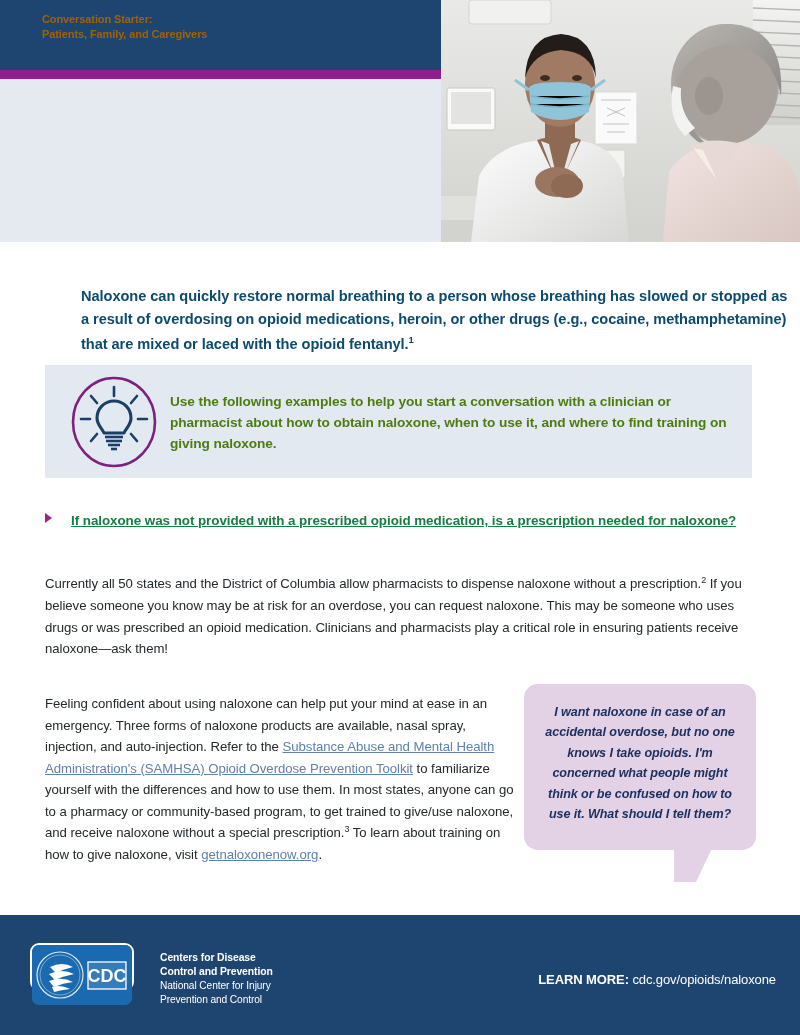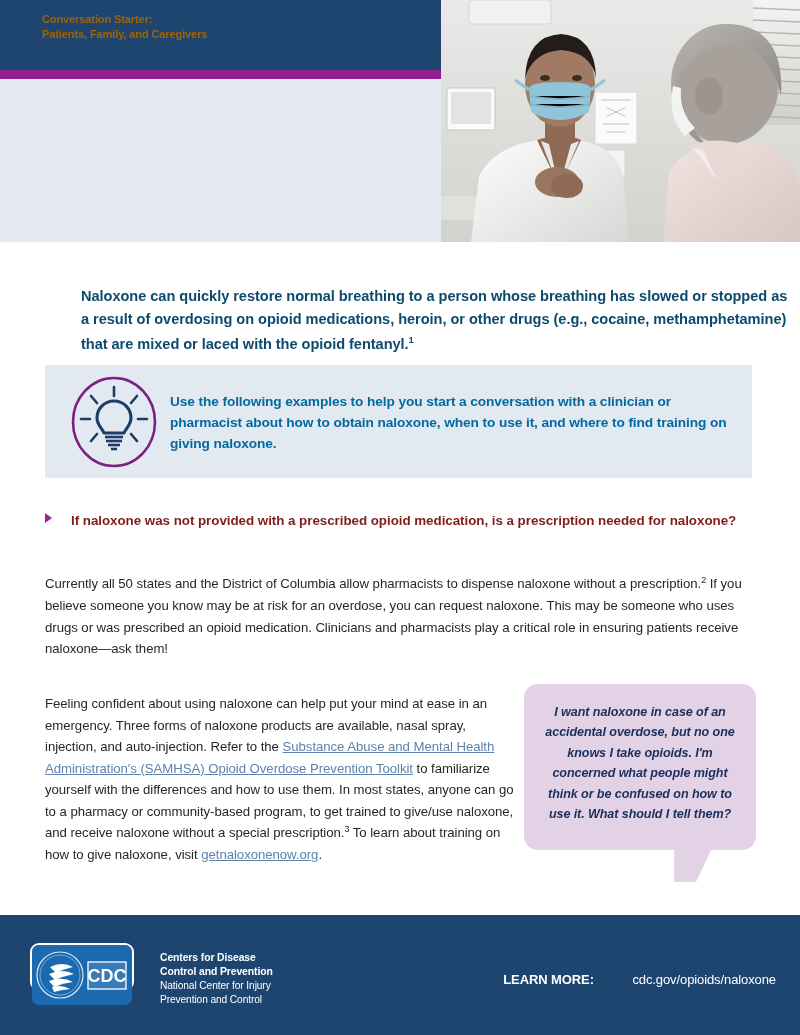--- a/index.html
+++ b/index.html
@@ -123,21 +123,21 @@
     left: 22px;
     top: 10px;
     width: 94px;
     height: 94px;
   }
   .callout-text {
     position: absolute;
     left: 125px;
     top: 27px;
     width: 560px;
-    color: #0369a1;
+    color: #4d7c0f;
     font-size: 13.7px;
     font-weight: bold;
     line-height: 1.52;
     letter-spacing: -0.1px;
   }
 
   
   .qa {
     position: absolute;
     left: 45px;
@@ -151,25 +151,26 @@
     position: absolute;
     left: 0;
     top: 3px;
     width: 0; height: 0;
     border-left: 7px solid #9e2390;
     border-top: 5px solid transparent;
     border-bottom: 5px solid transparent;
   }
   .q-text {
     display: block;
-    color: #7f1d1d;
+    color: #15803d;
     font-size: 13.4px;
     font-weight: bold;
     line-height: 1.62;
     letter-spacing: -0.05px;
+    text-decoration: underline;
   }
   .answer {
     color: #23282c;
     font-size: 13.2px;
     line-height: 1.63;
     letter-spacing: -0.05px;
   }
   .answer sup { font-size: 9px; vertical-align: super; }
   .answer a, .link {
     color: #5d82ab;
@@ -266,21 +267,21 @@
   .learn-more {
     position: absolute;
     right: 24px;
     top: 972px;
     color: #ffffff;
     font-size: 13px;
     letter-spacing: -0.1px;
     white-space: nowrap;
   }
   .learn-more .lm-label { font-weight: bold; }
-  .learn-more .lm-url { font-weight: normal; margin-left: 35px; }
+  .learn-more .lm-url { font-weight: normal; }
 </style>
 </head>
 <body>
 
 <div class="page">
 
   <div class="header-block">
     <div class="header-navy"></div>
     <div class="header-purple"></div>
     <div class="header-light"></div>

